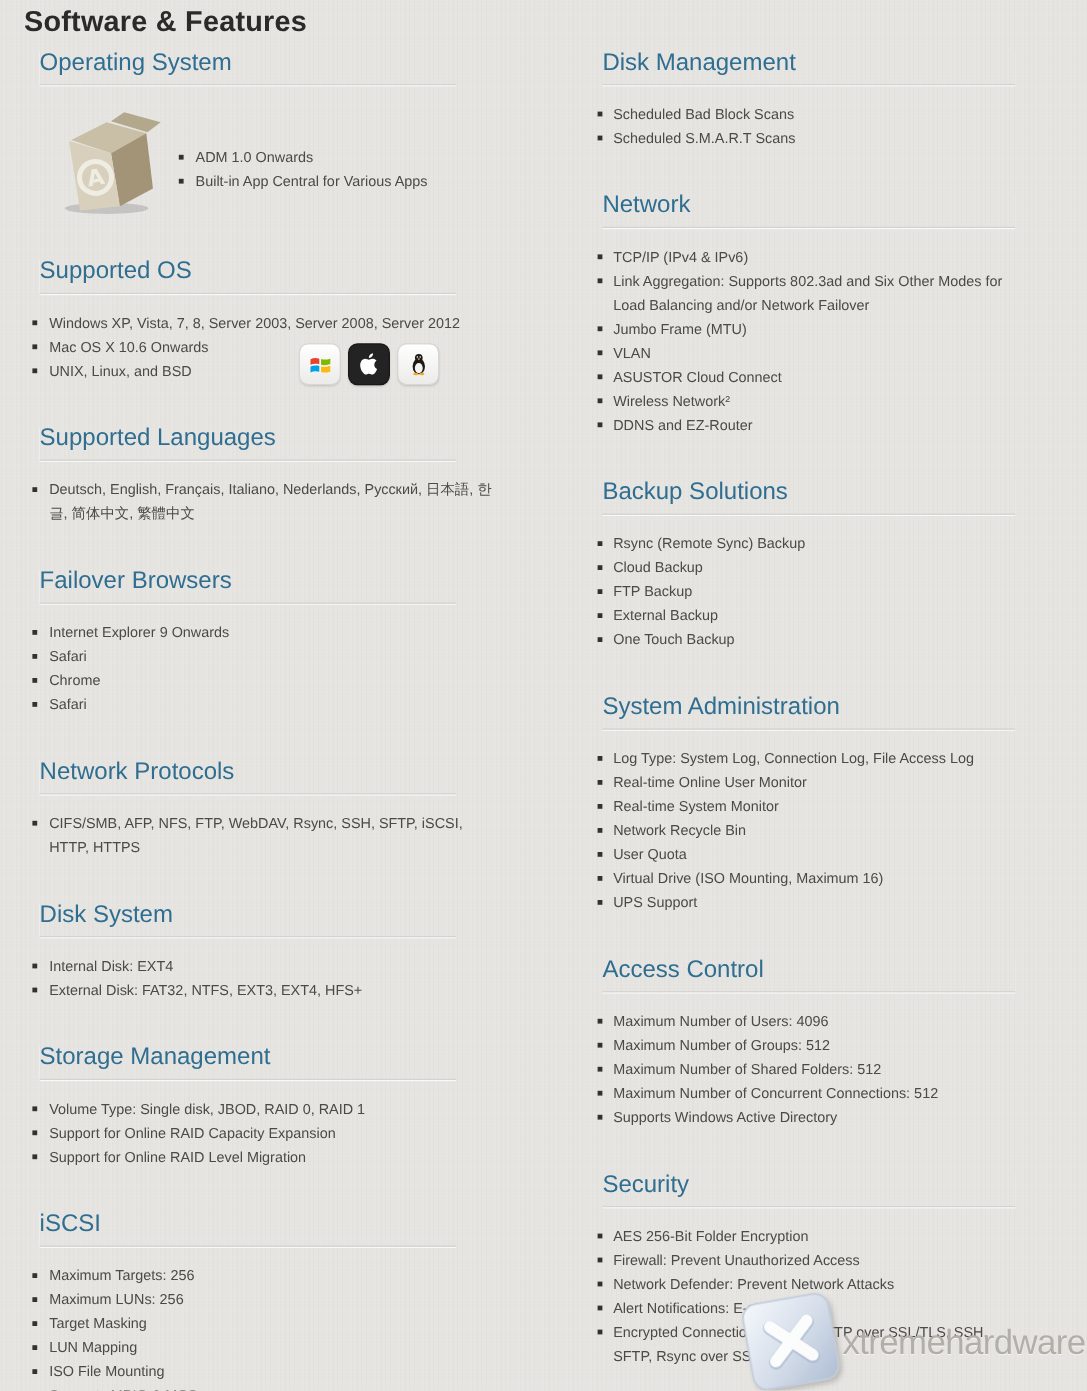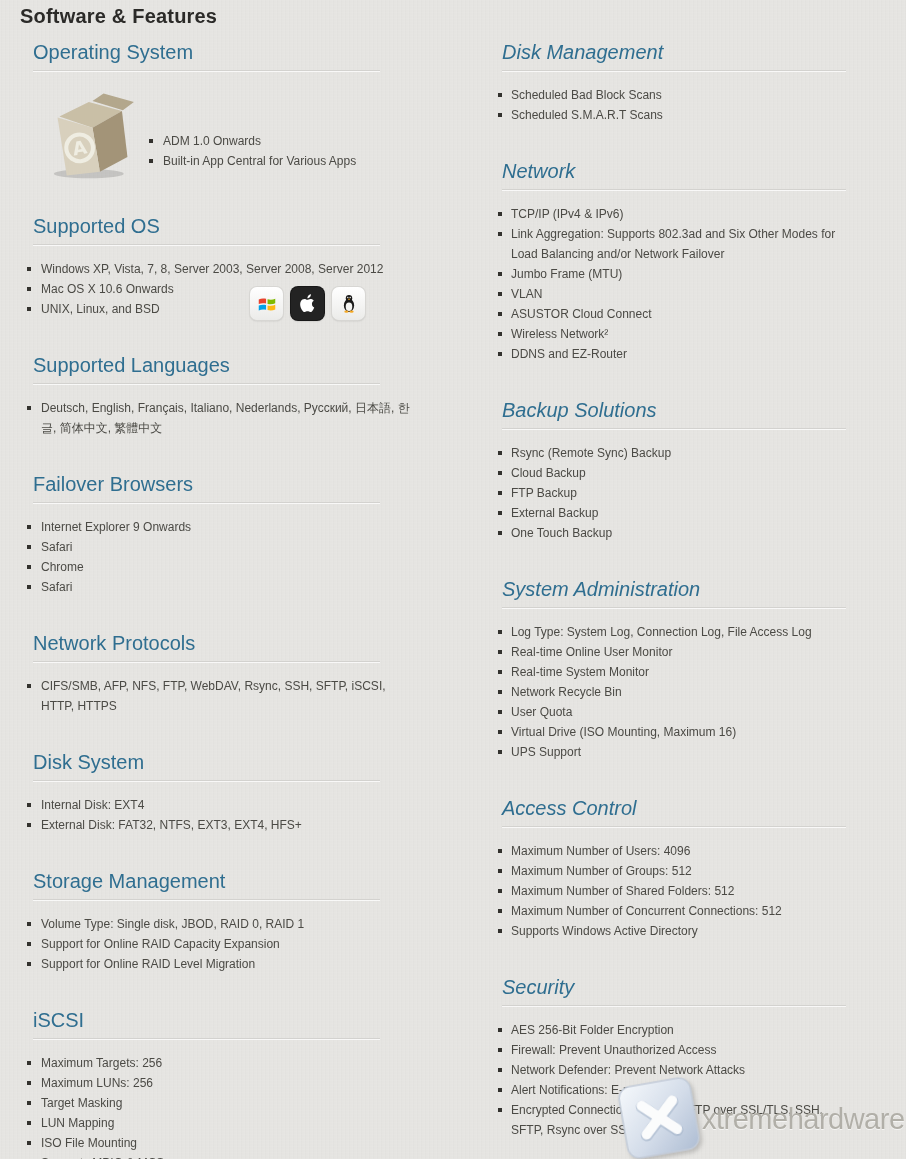--- a/index.html
+++ b/index.html
@@ -13,41 +13,41 @@
     overflow: hidden;
     background:
       repeating-linear-gradient(90deg, rgba(255,255,255,.05) 0 1px, rgba(0,0,0,.012) 1px 2px, transparent 2px 4px),
       repeating-linear-gradient(0deg, rgba(255,255,255,.04) 0 1px, transparent 1px 3px),
       #e5e4e1;
   }
 
   .page-title {
     position: absolute;
     left: 20px; top: 5px;
-    font-size: 20px;
+    font-size: 24px;
     font-weight: 700;
     color: #2b2a28;
     letter-spacing: .2px;
   }
 
   .col { position: absolute; top: 42px; }
   .col-left  { left: 26px;  width: 384px; }
   .col-right { left: 497px; width: 358px; }
 
   .section h2 {
     font-size: 20px;
     font-weight: 500;
     line-height: 20px;
     color: #2f6e90;
     padding-bottom: 8px;
     border-bottom: 1px solid #d3d2cf;
     box-shadow: 0 1px 0 rgba(255,255,255,.75);
   }
   .col-left  .section h2 { margin-left: 7px; width: 347px; }
-  .col-right .section h2 { margin-left: 5px; width: 344px; font-style: italic; }
+  .col-right .section h2 { margin-left: 5px; width: 344px; }
 
   .section ul {
     list-style: none;
     margin: 14px 0 36px 0;
     position: relative;
   }
   .section li {
     position: relative;
     font-size: 12px;
     line-height: 20px;
@@ -59,21 +59,21 @@
     content: "";
     position: absolute;
     left: 1px; top: 8px;
     width: 4px; height: 4px;
     background: #33322e;
   }
 
   
   .os-hero { position: relative; height: 92px; margin: 18px 0 35px 0; }
   .os-hero .adm-icon { position: absolute; left: 19px; top: 0; width: 95px; height: 92px; }
-  .os-hero ul { position: absolute; left: 122px; top: 42px; margin: 0; }
+  .os-hero ul { position: absolute; left: 122px; top: 32px; margin: 0; }
 
   
   .os-icons {
     position: absolute;
     left: 224px; top: 25px;
     display: flex;
     gap: 8px;
   }
   .os-tile {
     width: 33px; height: 33px;

